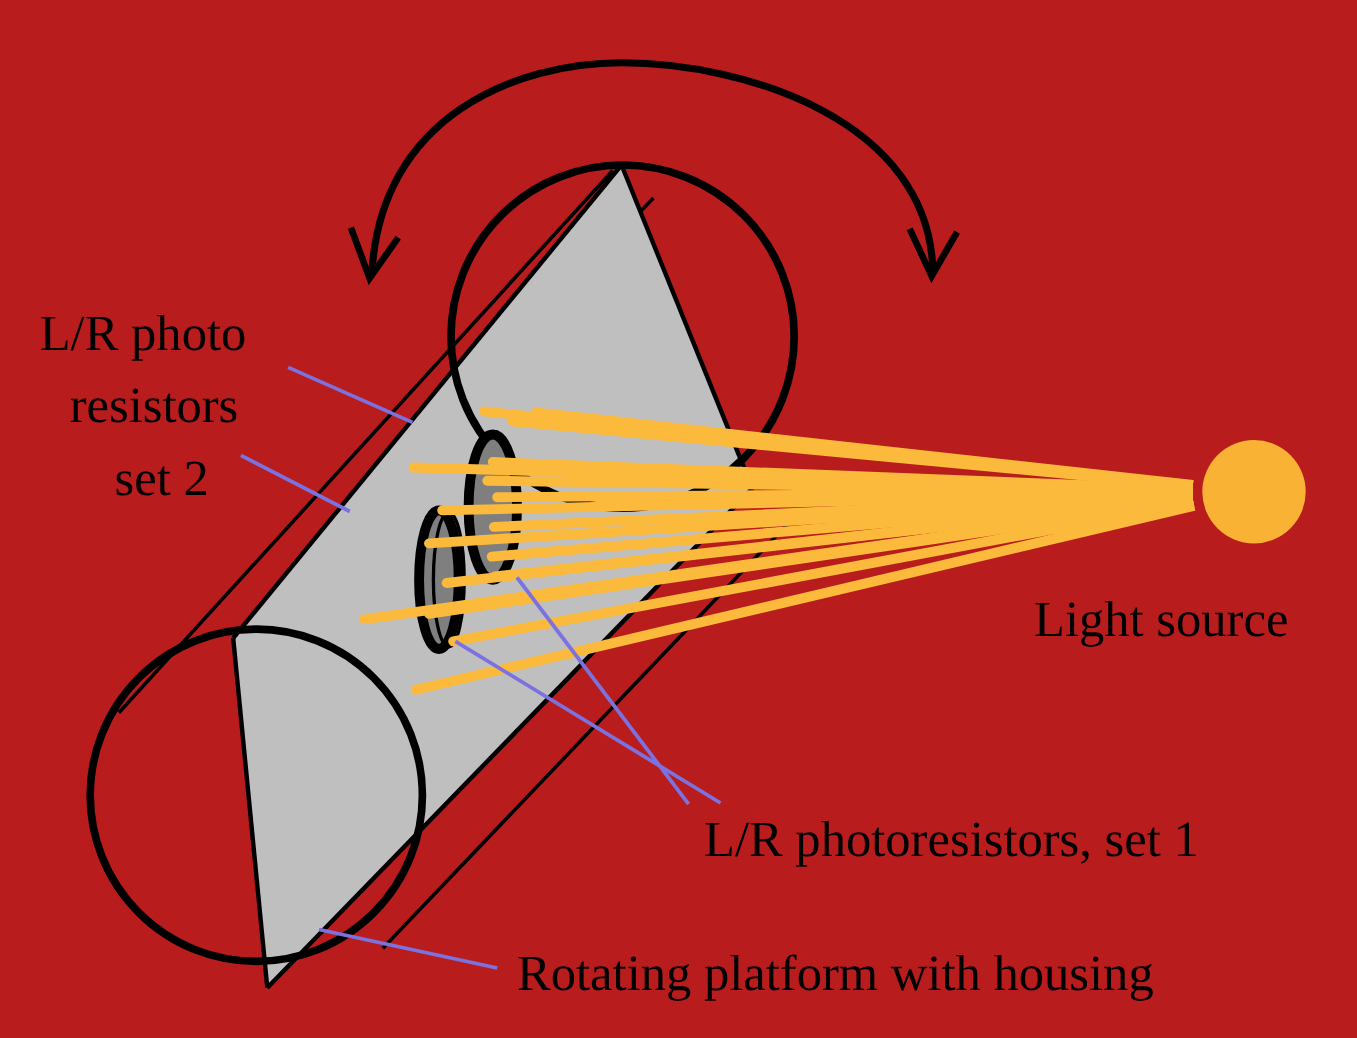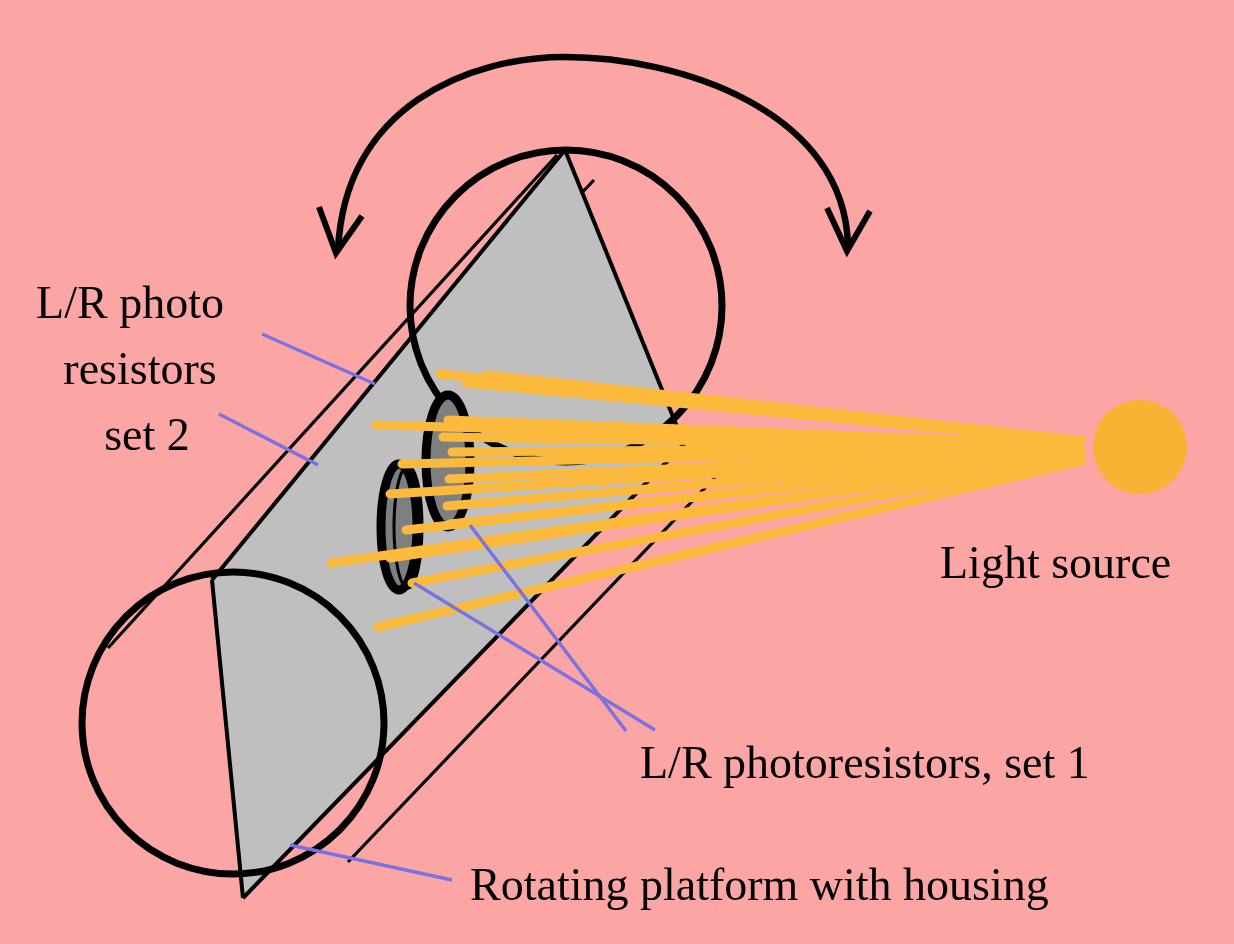--- a/index.html
+++ b/index.html
@@ -10,21 +10,21 @@
   body {
     width: 1234px;
     height: 944px;
     overflow: hidden;
     font-family: "Liberation Serif", "DejaVu Serif", serif;
   }
   #diagram-root {
     position: relative;
     width: 1234px;
     height: 944px;
-    background: #fca5a5;
+    background: #b91c1c;
   }
   svg.figure {
     display: block;
     width: 1234px;
     height: 944px;
   }
   .lbl {
     font-family: "Liberation Serif", "DejaVu Serif", serif;
     fill: #000000;
     font-size: 46px;

